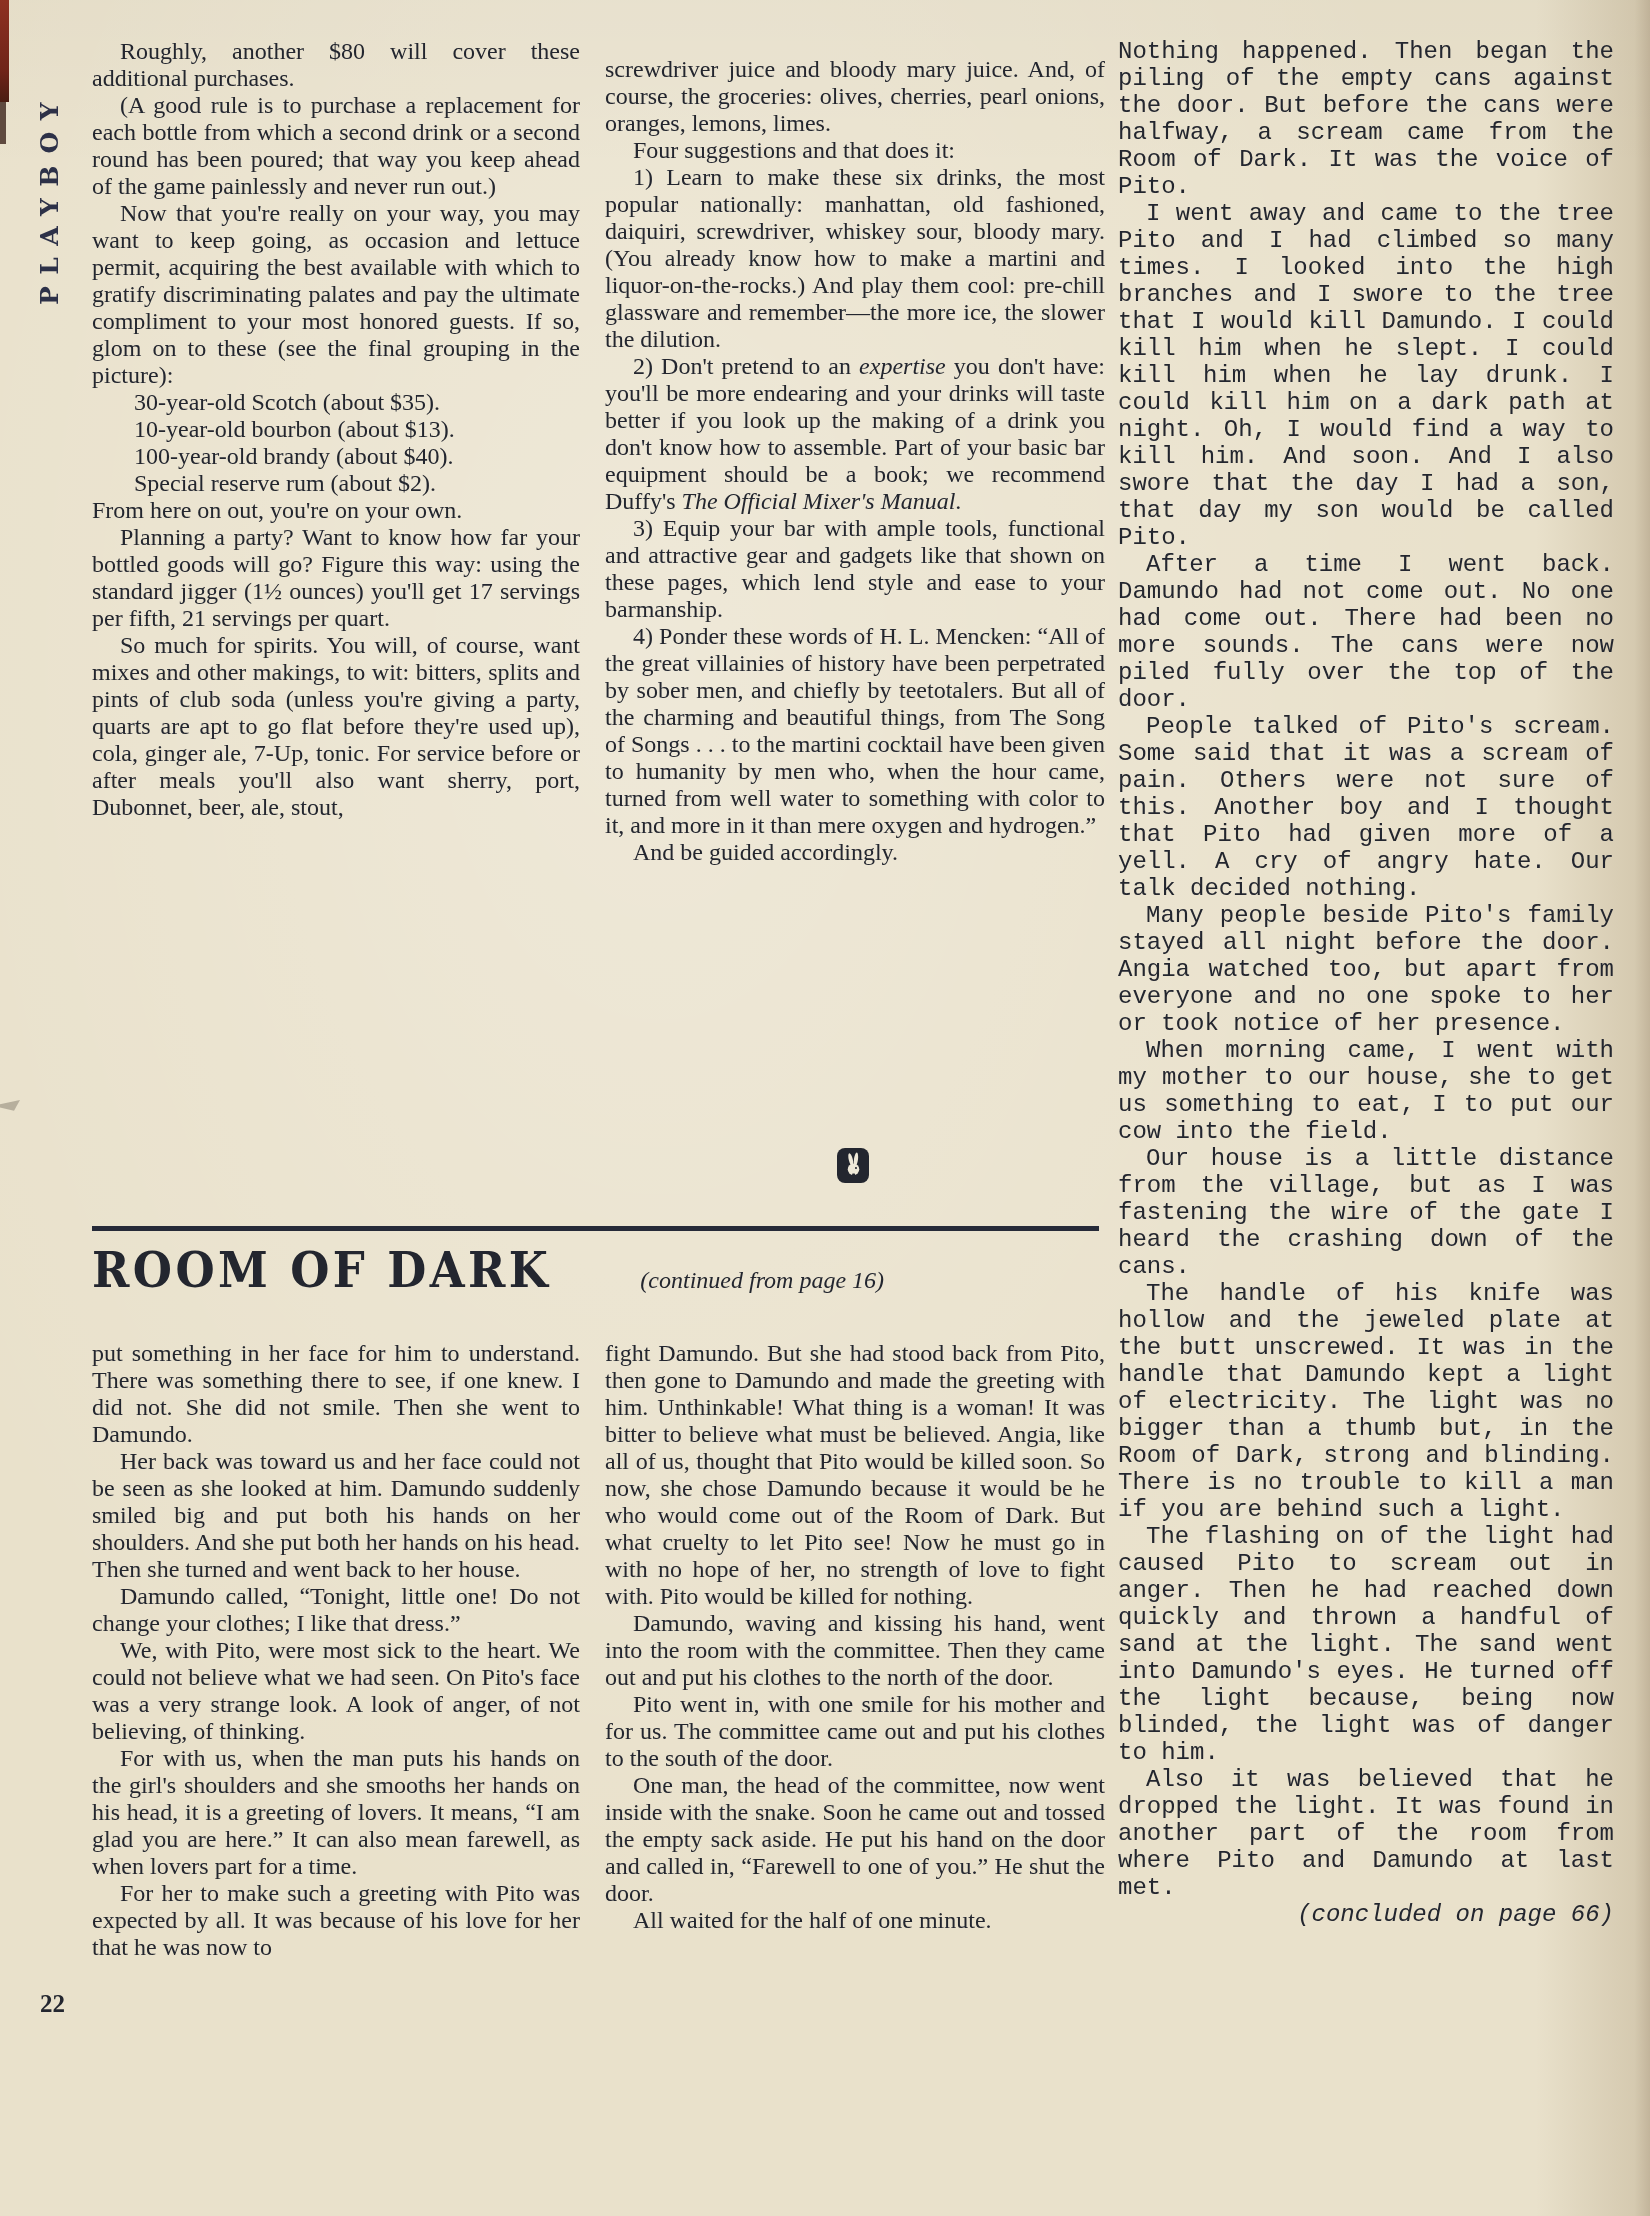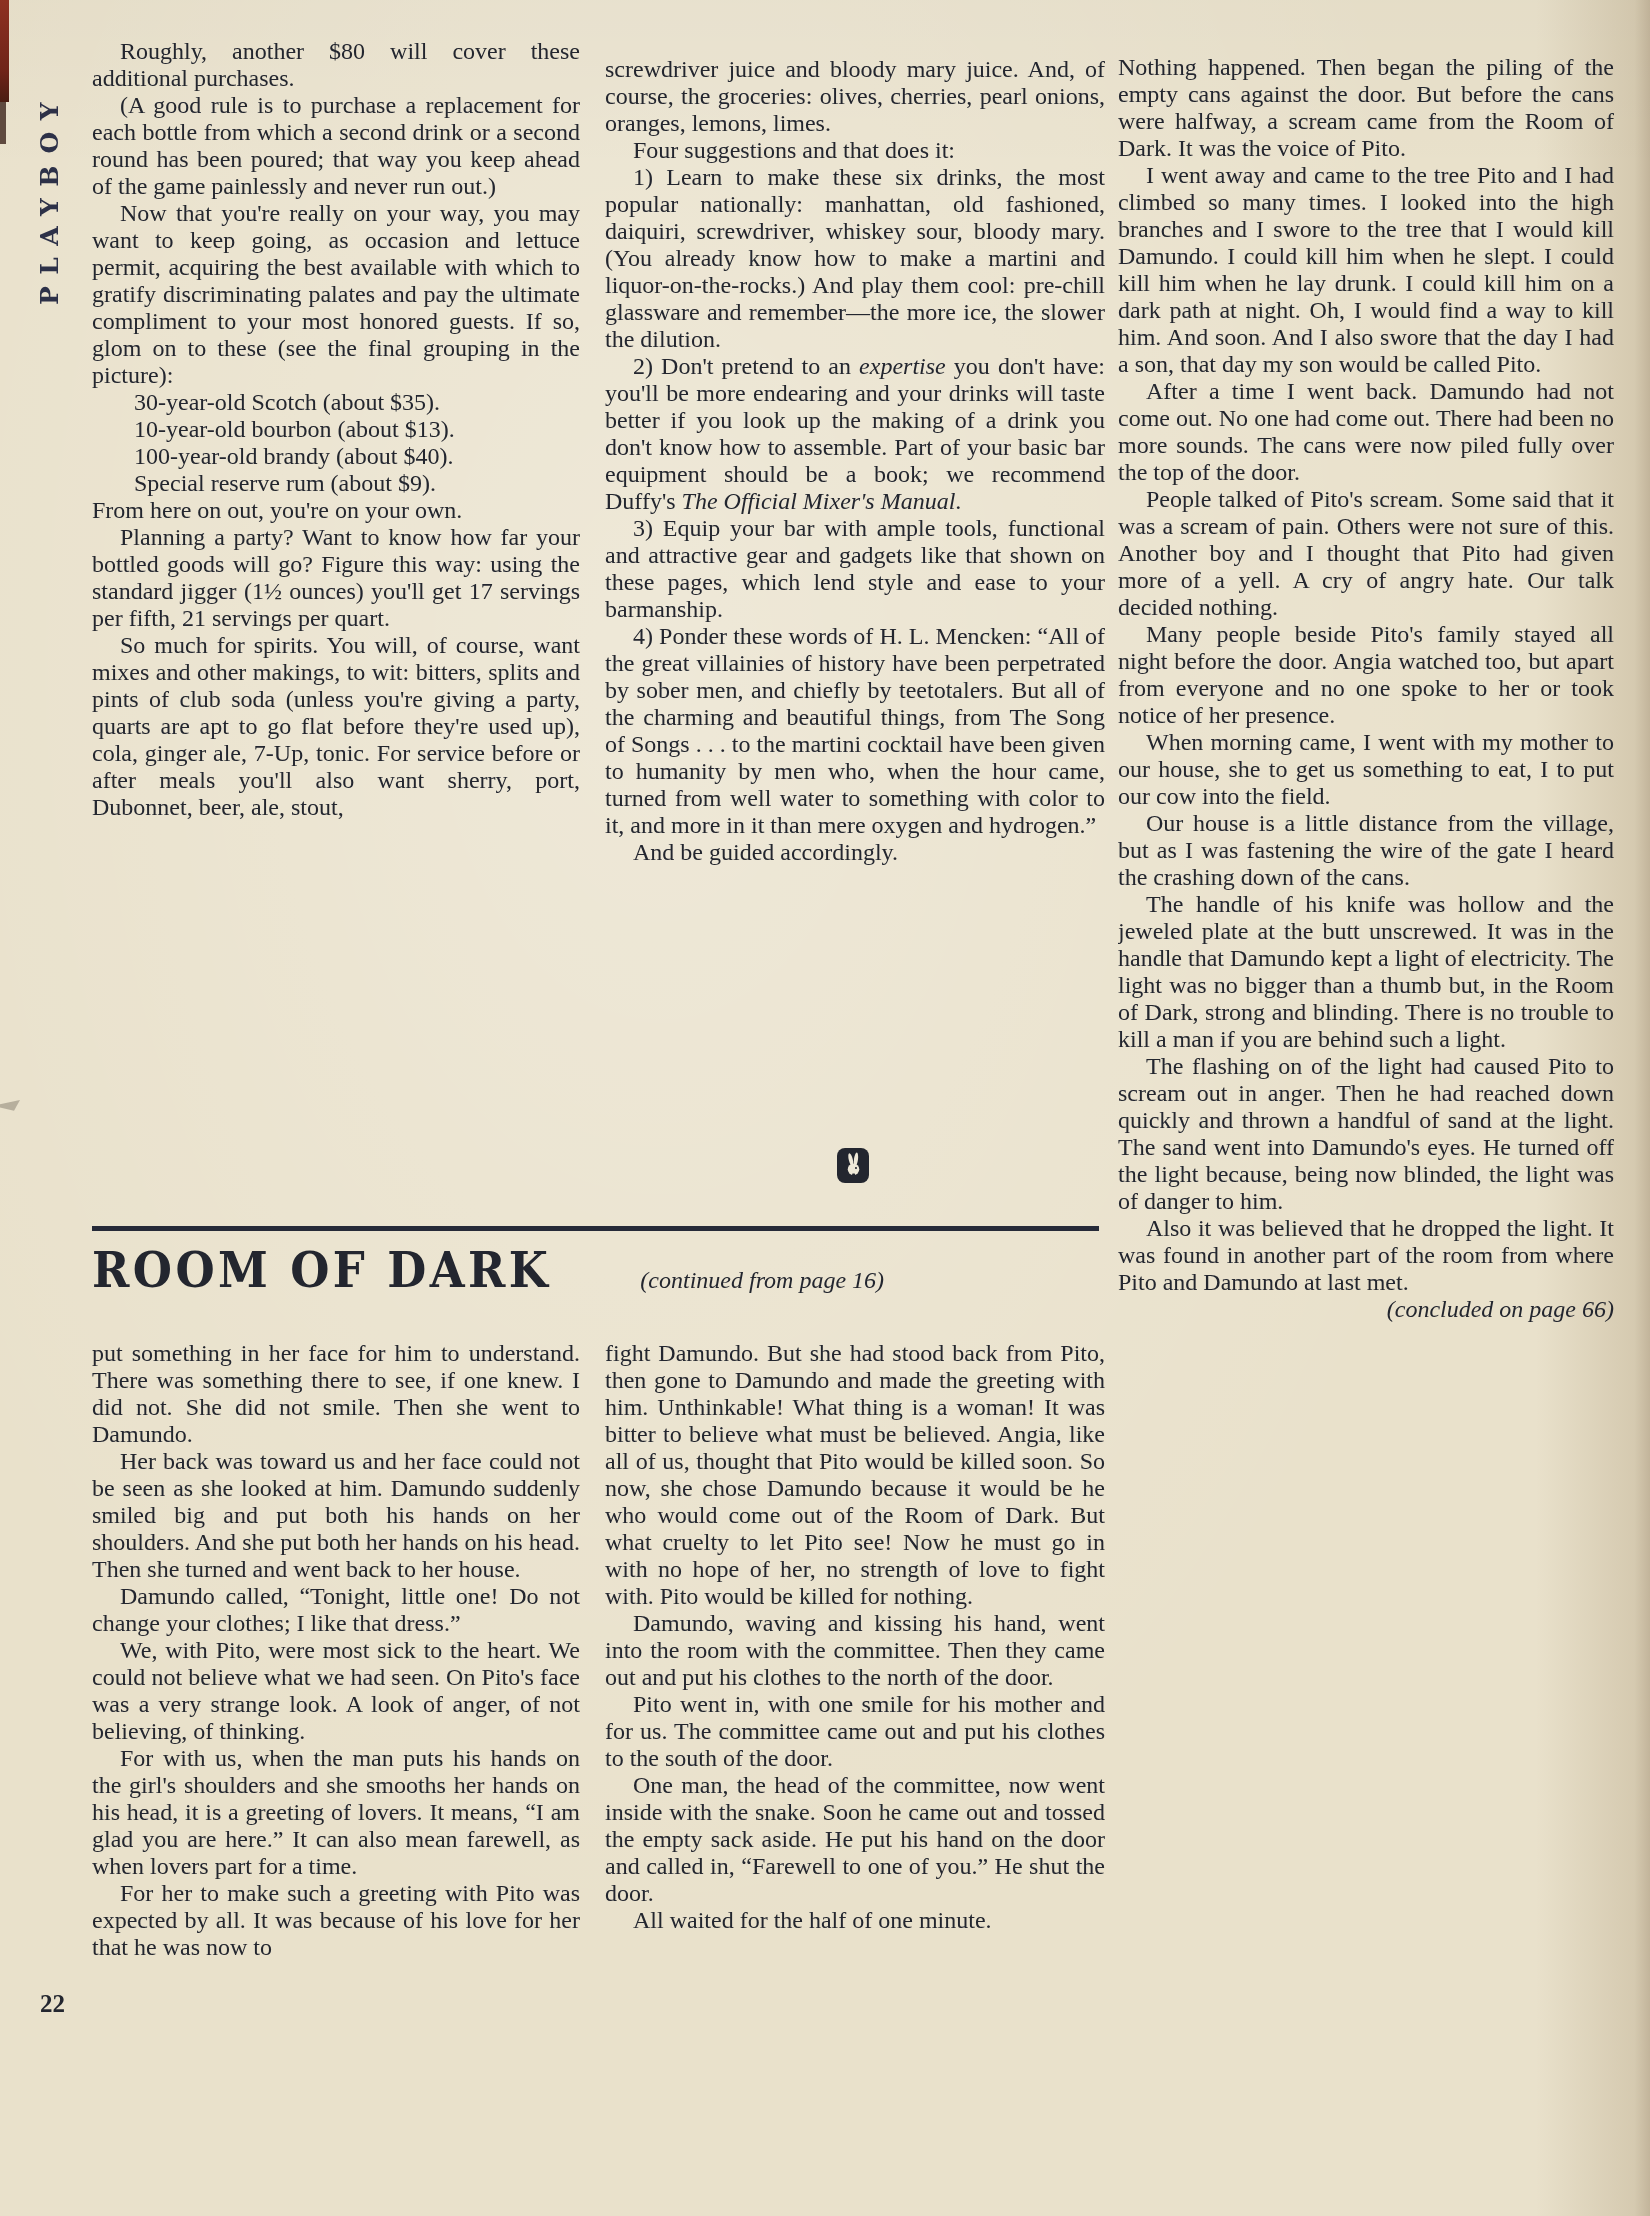--- a/index.html
+++ b/index.html
@@ -57,21 +57,21 @@
     overflow:hidden;
   }
   .col p{margin:0;padding:0;text-indent:28px;}
   .col p.noindent{text-indent:0;}
   .col p.item{text-indent:42px;}
   .col p em{font-style:italic;}
   .col1-top{left:92px;top:38px;width:488px;height:1173px;}
   .col2-top{left:605px;top:40px;width:500px;height:1113px;margin-top:16px;}
   .col1-bot{left:92px;top:1340px;width:488px;height:796px;}
   .col2-bot{left:605px;top:1340px;width:500px;height:796px;}
-  .col3    {left:1118px;top:54px;width:496px;height:2036px;}
+  .col3    {left:1118px;top:38px;width:496px;height:2036px;font-family:Liberation Mono, monospace;}
   
   .rabbit-badge{
     position:absolute;left:837px;top:1148px;width:32px;height:35px;
     background:#23262f;border-radius:8px;
     display:flex;align-items:center;justify-content:center;
   }
   .rabbit-badge svg{width:23px;height:27px;}
   
   .rule{
     position:absolute;left:92px;top:1226px;width:1007px;height:5.4px;
@@ -117,21 +117,21 @@
     <span>PLAYBOY</span>
   </div>
 
   <section class="col col1-top">
       <p>Roughly, another $80 will cover these additional purchases.</p>
       <p>(A good rule is to purchase a replacement for each bottle from which a second drink or a second round has been poured; that way you keep ahead of the game painlessly and never run out.)</p>
       <p>Now that you're really on your way, you may want to keep going, as occasion and lettuce permit, acquiring the best available with which to gratify discriminating palates and pay the ultimate compliment to your most honored guests. If so, glom on to these (see the final grouping in the picture):</p>
       <p class="item">30-year-old Scotch (about $35).</p>
       <p class="item">10-year-old bourbon (about $13).</p>
       <p class="item">100-year-old brandy (about $40).</p>
-      <p class="item">Special reserve rum (about $9).</p>
+      <p class="item">Special reserve rum (about $2).</p>
       <p class="noindent">From here on out, you're on your own.</p>
       <p>Planning a party? Want to know how far your bottled goods will go? Figure this way: using the standard jigger (1½ ounces) you'll get 17 servings per fifth, 21 servings per quart.</p>
       <p>So much for spirits. You will, of course, want mixes and other makings, to wit: bitters, splits and pints of club soda (unless you're giving a party, quarts are apt to go flat before they're used up), cola, ginger ale, 7-Up, tonic. For service before or after meals you'll also want sherry, port, Dubonnet, beer, ale, stout,</p>
     </section>
   <section class="col col2-top">
       <p class="noindent">screwdriver juice and bloody mary juice. And, of course, the groceries: olives, cherries, pearl onions, oranges, lemons, limes.</p>
       <p>Four suggestions and that does it:</p>
       <p>1) Learn to make these six drinks, the most popular nationally: manhattan, old fashioned, daiquiri, screwdriver, whiskey sour, bloody mary. (You already know how to make a martini and liquor-on-the-rocks.) And play them cool: pre-chill glassware and remember—the more ice, the slower the dilution.</p>
       <p>2) Don't pretend to an <em>expertise</em> you don't have: you'll be more endearing and your drinks will taste better if you look up the making of a drink you don't know how to assemble. Part of your basic bar equipment should be a book; we recommend Duffy's <em>The Official Mixer's Manual</em>.</p>
       <p>3) Equip your bar with ample tools, functional and attractive gear and gadgets like that shown on these pages, which lend style and ease to your barmanship.</p>

